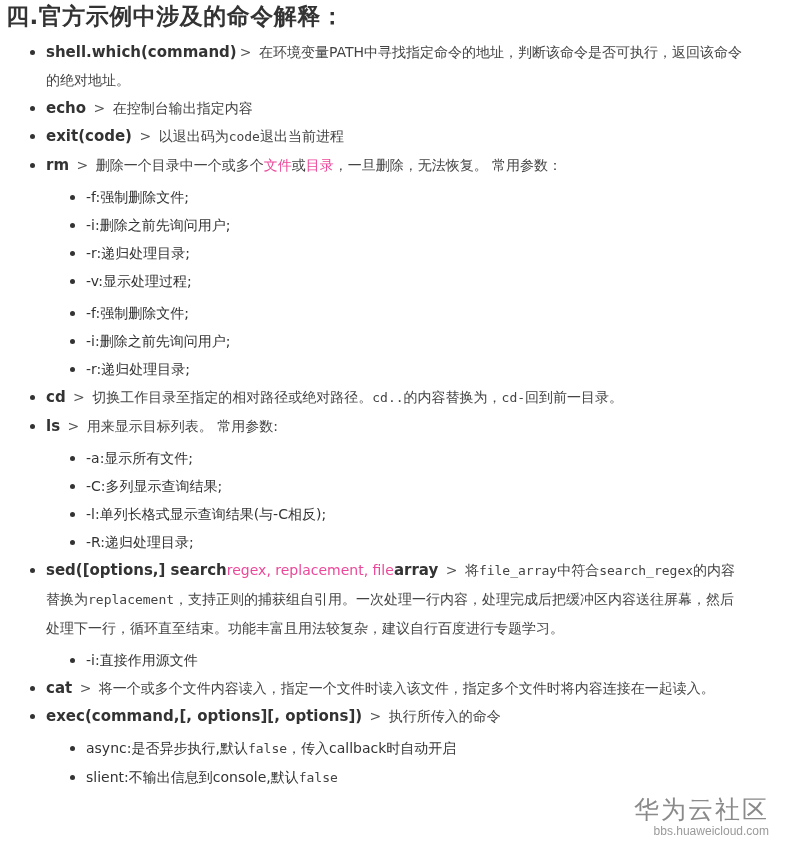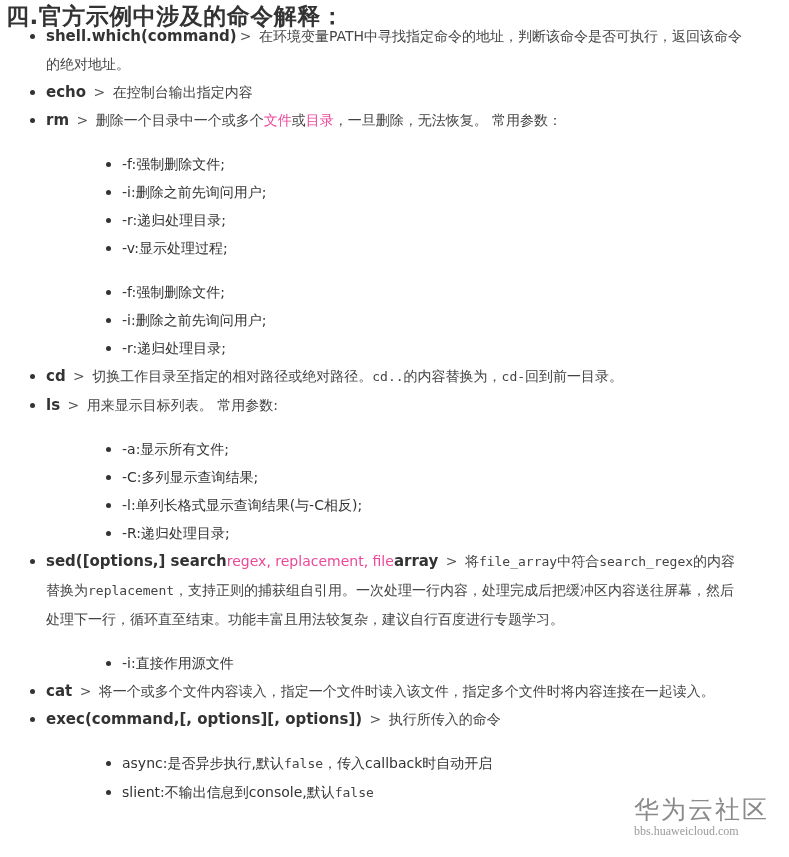--- a/index.html
+++ b/index.html
@@ -7,56 +7,61 @@
       width: 789px; height: 857px; overflow: hidden; position: relative;
       font-family: "DejaVu Sans", "Liberation Sans", sans-serif;
       color: #333333;
     }
     .heading {
       position: absolute; left: 6px; top: 2px;
       font-size: 23px; font-weight: bold; color: #333;
       letter-spacing: 0.5px; line-height: 28px;
     }
     ul { list-style: none; margin: 0; padding: 0; }
-    .list { position: absolute; left: 0; top: 22px; width: 756px; }
+    .list { position: absolute; left: 0; top: 38px; width: 756px; }
     .item { position: relative; padding-left: 46px; padding-right: 10px; font-size: 14px; line-height: 28px; }
     .item::before {
       content: ""; position: absolute; left: 30px; top: 12px;
       width: 5px; height: 5px; border-radius: 50%; background: #333;
     }
     .cmd { font-weight: bold; color: #333; font-size: 15px; }
     .sep { color: #555; margin: 0 3px; }
     .desc { color: #444; }
     .ital { color: #ec4899; }
     .mono { font-family: "DejaVu Sans Mono", "Liberation Mono", monospace; font-size: 13px; color: #444; }
-    .sub { margin-top: 16px; padding-left: 36px; }
+    .sub { margin-top: 4px; }
     .sub .item { padding-left: 86px; }
     .sub .item::before { left: 70px; width: 5px; height: 5px; }
     .watermark {
-      position: absolute; right: 20px; top: 796px; text-align: left;
+      position: absolute; right: 20px; top: 796px; text-align: right;
       color: #9a9a9a;
       margin-left: 31px;
     }
     .wm-title { font-size: 25px; letter-spacing: 2px; line-height: 28px; color: #8a8a8a; }
-    .wm-url { font-family: Liberation Serif, serif; font-size: 12px; color: #9a9a9a; line-height: 14px; }
+    .wm-url { font-family: Liberation Sans, sans-serif; font-size: 12px; color: #9a9a9a; line-height: 14px; }
   </style>
 </head>
 <body>
 
 <div class="heading">四.官方示例中涉及的命令解释：</div>
 
 <ul class="list">
   <li class="item">
     <span class="cmd">shell.which(command)</span><span class="sep">&gt;</span>
     <span class="desc">在环境变量PATH中寻找指定命令的地址，判断该命令是否可执行，返回该命令的绝对地址。</span>
   </li>
   <li class="item">
     <span class="cmd">echo</span>
     <span class="sep">&gt;</span>
     <span class="desc">在控制台输出指定内容</span>
+  </li>
+  <li class="item">
+    <span class="cmd">exit(code)</span>
+    <span class="sep">&gt;</span>
+    <span class="desc"><span>以退出码为</span><span class="mono">code</span><span>退出当前进程</span></span>
   </li>
   <li class="item">
     <span class="cmd">rm</span>
     <span class="sep">&gt;</span>
     <span class="desc"><span>删除一个目录中一个或多个</span><span class="ital">文件</span><span>或</span><span class="ital">目录</span><span>，一旦删除，无法恢复。 常用参数：</span></span>
   </li>
   <li>
     <ul class="sub">
       <li class="item">-f:强制删除文件;</li>
       <li class="item">-i:删除之前先询问用户;</li>

